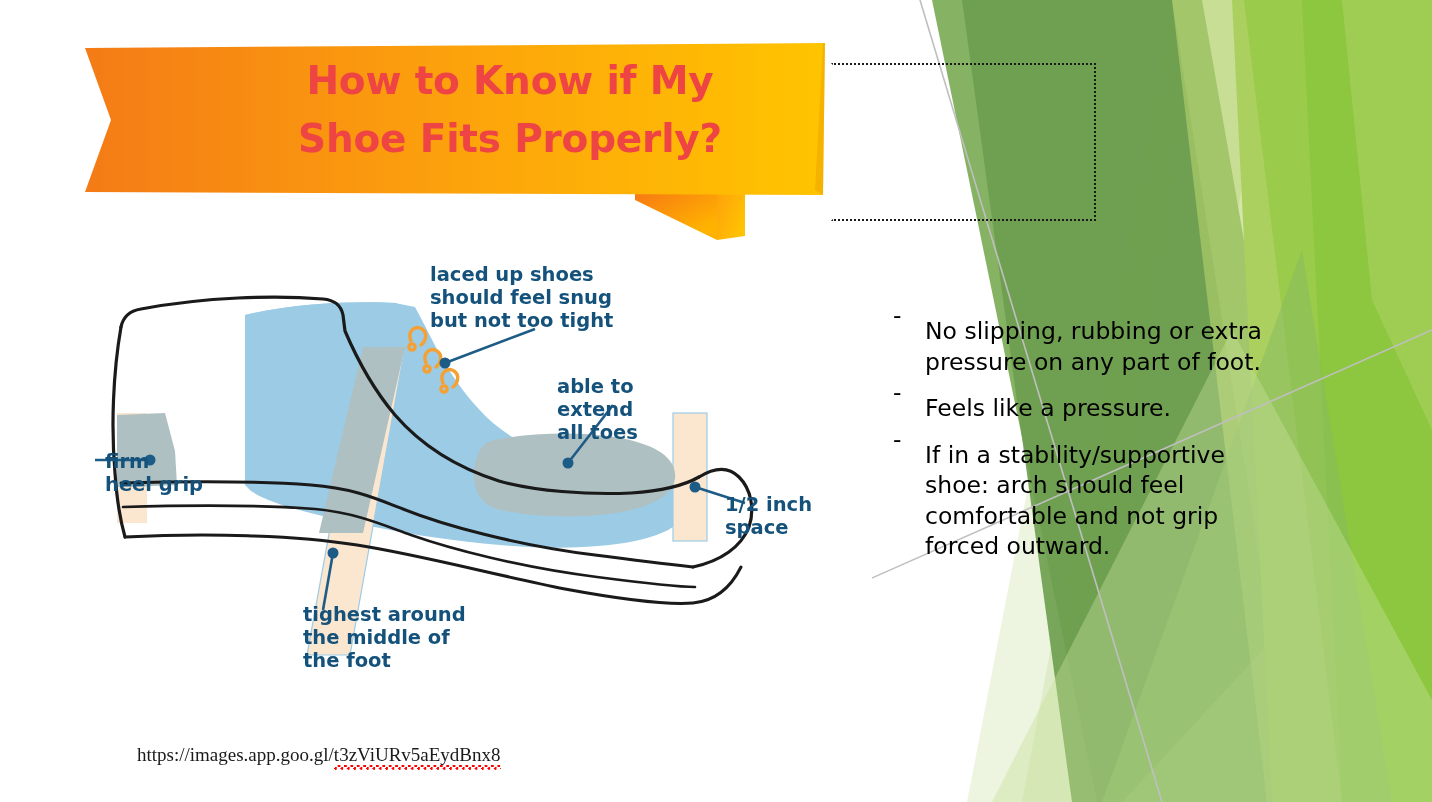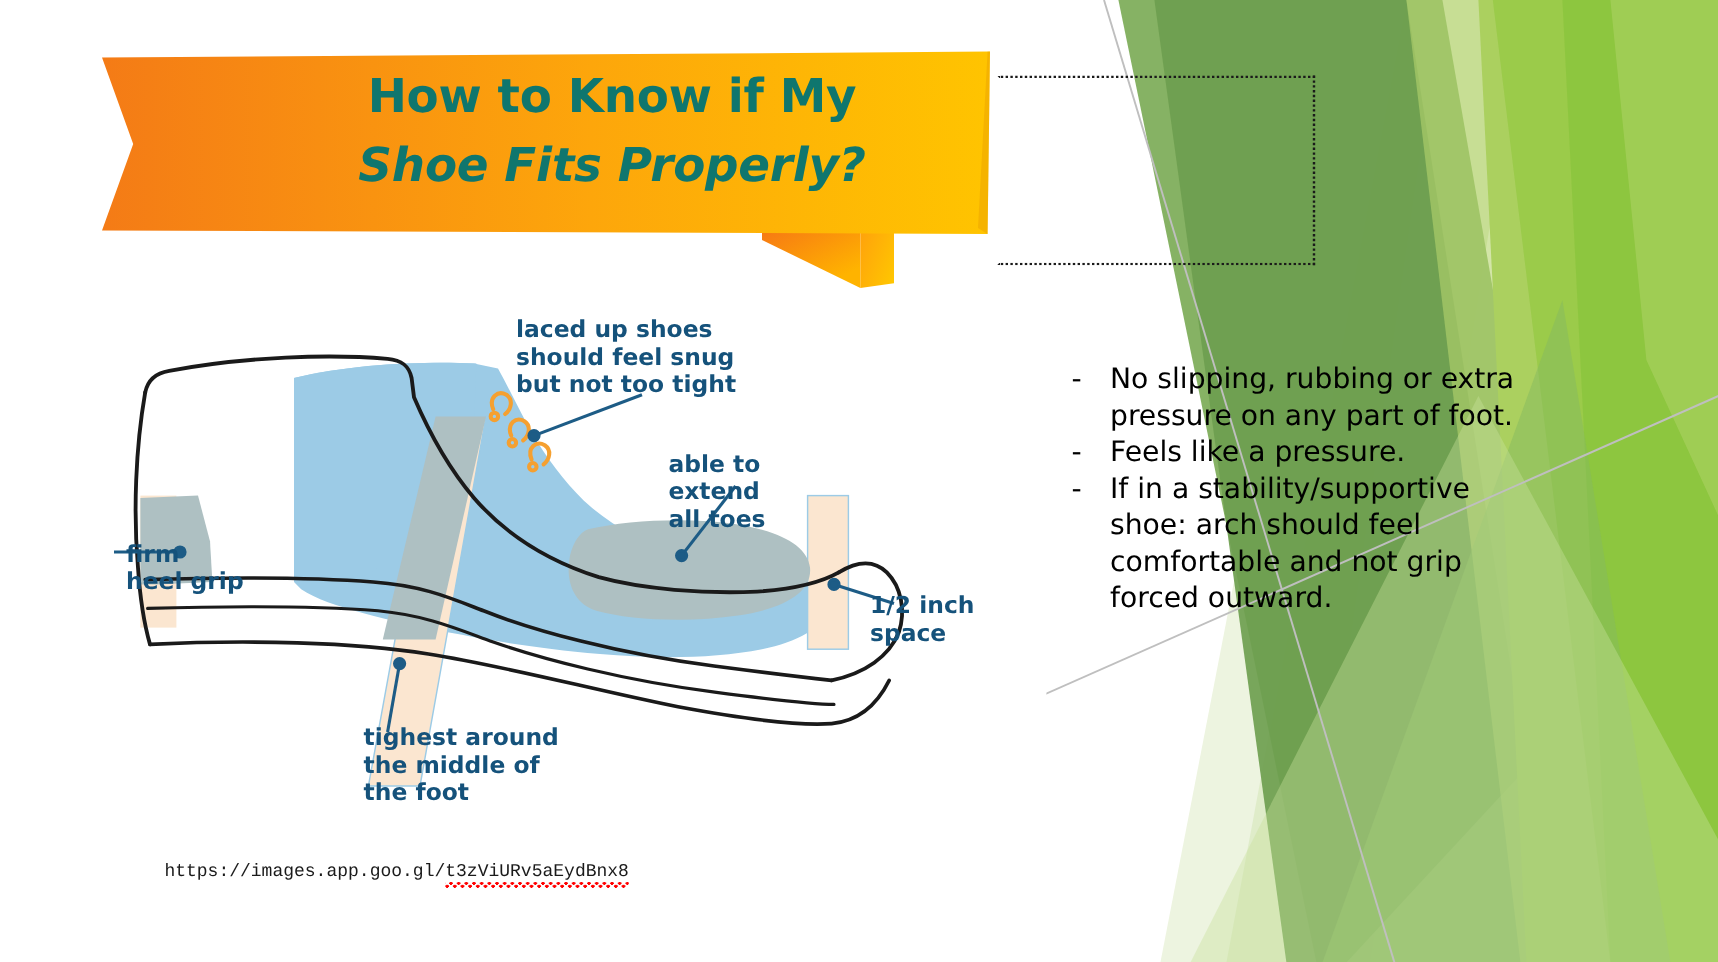--- a/index.html
+++ b/index.html
@@ -12,29 +12,29 @@
   }
   .slide{position:absolute;inset:0;width:1432px;height:802px;background:#fff;overflow:hidden;}
 
   
   #bg-decor{position:absolute;top:0;right:0;width:560px;height:802px;}
 
   
   #banner-wrap{position:absolute;left:85px;top:40px;width:760px;height:200px;}
   #banner-title{
     position:absolute;left:125px;top:12px;width:600px;
-    color:#0f766e;
+    color:#ef4444;
     font-family:"DejaVu Sans", sans-serif;
     font-weight:bold;
     font-size:39px;
     line-height:1.48;
     letter-spacing:-0.2px;
     text-align:center;
   }
-  #banner-title .l2{display:block;font-style:italic;}
+  #banner-title .l2{display:block;}
 
   
   #dotted-placeholder{
     position:absolute;left:831px;top:63px;width:265px;height:158px;
     border-top:2px dotted #1a1a1a;
     border-right:2px dotted #1a1a1a;
     border-bottom:2px dotted #1a1a1a;
     border-left:2px dotted transparent;
     box-sizing:border-box;
   }
@@ -42,30 +42,30 @@
   
   #bullets{
     position:absolute;left:893px;top:300px;width:400px;
     color:#000;
     font-family:"DejaVu Sans", sans-serif;
     font-size:23.5px;
     line-height:1.30;
   }
   #bullets .row{display:flex;align-items:flex-start;}
   #bullets .dash{width:32px;flex:0 0 32px;}
-  #bullets .txt{flex:1 1 auto;}
+  #bullets .txt{flex:1 1 auto;margin-top:16px;}
 
   
   #shoe-diagram{position:absolute;left:95px;top:255px;width:760px;height:420px;}
 
   
   #source-url{
-    position:absolute;left:137px;top:718px;
-    font-family:Liberation Mono, monospace;
-    font-size:15px;color:#1a1a1a;white-space:nowrap;
+    position:absolute;left:137px;top:744px;
+    font-family:Liberation Serif, serif;
+    font-size:19px;color:#1a1a1a;white-space:nowrap;
   }
   #source-url .plain{}
   #source-url .misspelled{
     background-image:
       radial-gradient(circle at 1.6px 3.4px, #ff0000 1.25px, transparent 1.4px),
       radial-gradient(circle at 4.8px 1.0px, #ff0000 1.25px, transparent 1.4px);
     background-size:6.4px 5px;
     background-repeat:repeat-x;
     background-position:0 100%;
     padding-bottom:5px;

